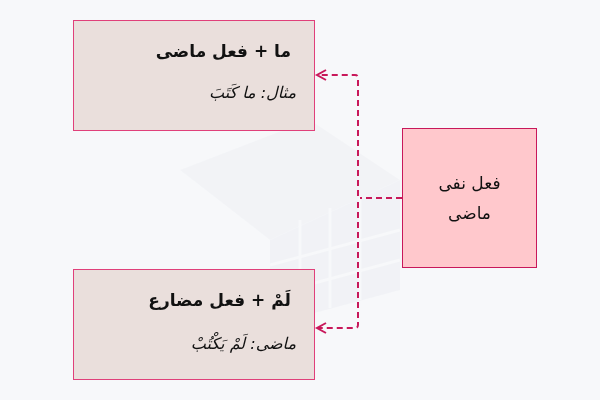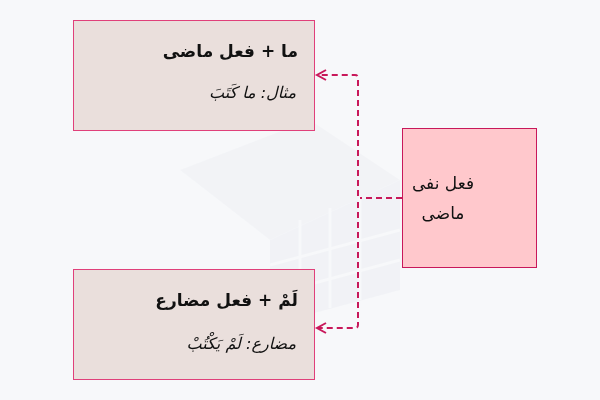--- a/index.html
+++ b/index.html
@@ -9,32 +9,32 @@
     font-family: "DejaVu Sans", sans-serif;
   }
   .watermark { position: absolute; left: 160px; top: 90px; width: 260px; height: 240px; opacity: 0.5; }
   .box {
     position: absolute; box-sizing: border-box;
     border: 1.5px solid #e0407a;
     background: #eadfdc;
     direction: rtl; text-align: right;
     color: #111;
   }
-  .box .title { position: absolute; right: 16px; font-size: 17px; font-weight: bold; }
+  .box .title { position: absolute; right: 23px; font-size: 17px; font-weight: bold; }
   .box .example { position: absolute; right: 18px; font-size: 16px; font-style: italic; }
   #box-top { left: 73px; top: 20px; width: 242px; height: 111px; }
   #box-top .title { top: 20px; }
   #box-top .example { top: 62px; }
   #box-bottom { left: 73px; top: 269px; width: 242px; height: 111px; }
   #box-bottom .title { top: 20px; }
   #box-bottom .example { top: 64px; }
   #box-main {
     left: 402px; top: 128px; width: 135px; height: 140px;
     background: #ffc8cc; border-color: #c8185a;
-    display: flex; align-items: center; justify-content: flex-end; text-align: center;
+    display: flex; align-items: center; justify-content: center; text-align: center;
   }
   #box-main .main-label { font-size: 17px; line-height: 30px; width: 80px; }
   svg.connectors { position: absolute; left: 0; top: 0; }
 </style>
 </head>
 <body>
 
 <svg class="watermark" viewBox="0 0 260 240">
   <polygon points="20,80 150,30 240,90 110,150" fill="#eef0f4"></polygon>
   <polygon points="110,150 240,90 240,200 110,235" fill="#eceef3"></polygon>
@@ -59,18 +59,18 @@
   </g>
 </svg>
 
 <div class="box" id="box-top">
   <div class="title">ما + فعل ماضی</div>
   <div class="example">مثال: ما كَتَبَ</div>
 </div>
 
 <div class="box" id="box-bottom">
   <div class="title">لَمْ + فعل مضارع</div>
-  <div class="example">مضارع: لَمْ يَكْتُبْ</div>
+  <div class="example">ماضی: لَمْ يَكْتُبْ</div>
 </div>
 
 <div class="box" id="box-main">
   <div class="main-label">فعل نفی ماضی</div>
 </div>
 
 </body></html>

